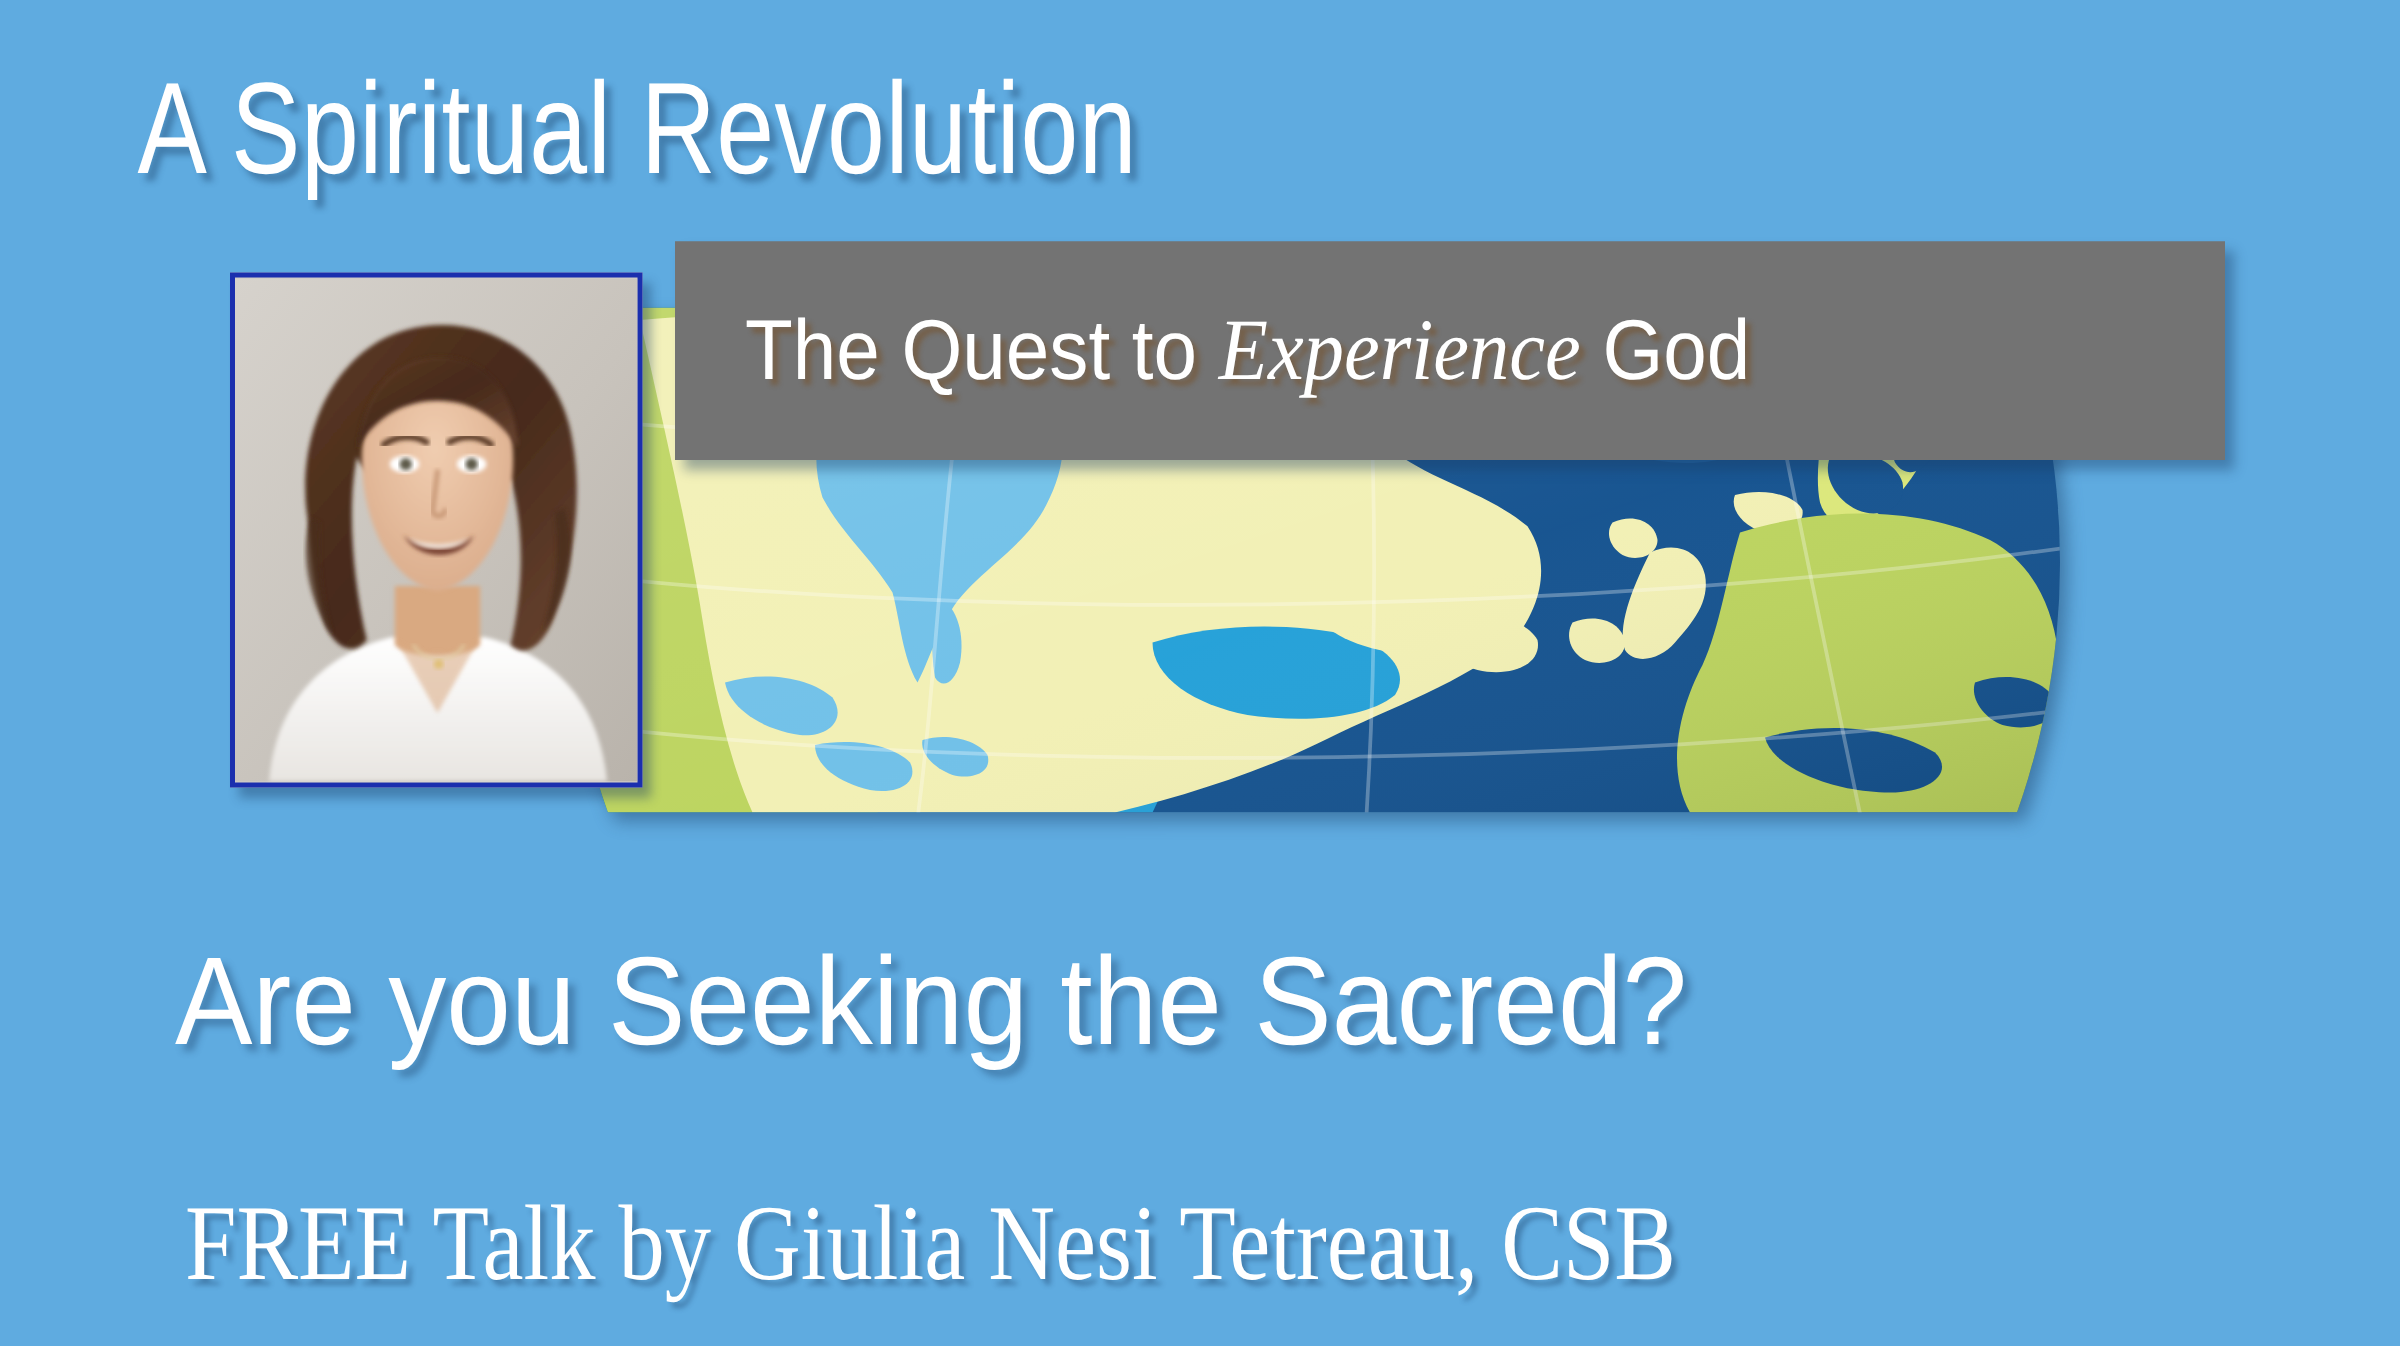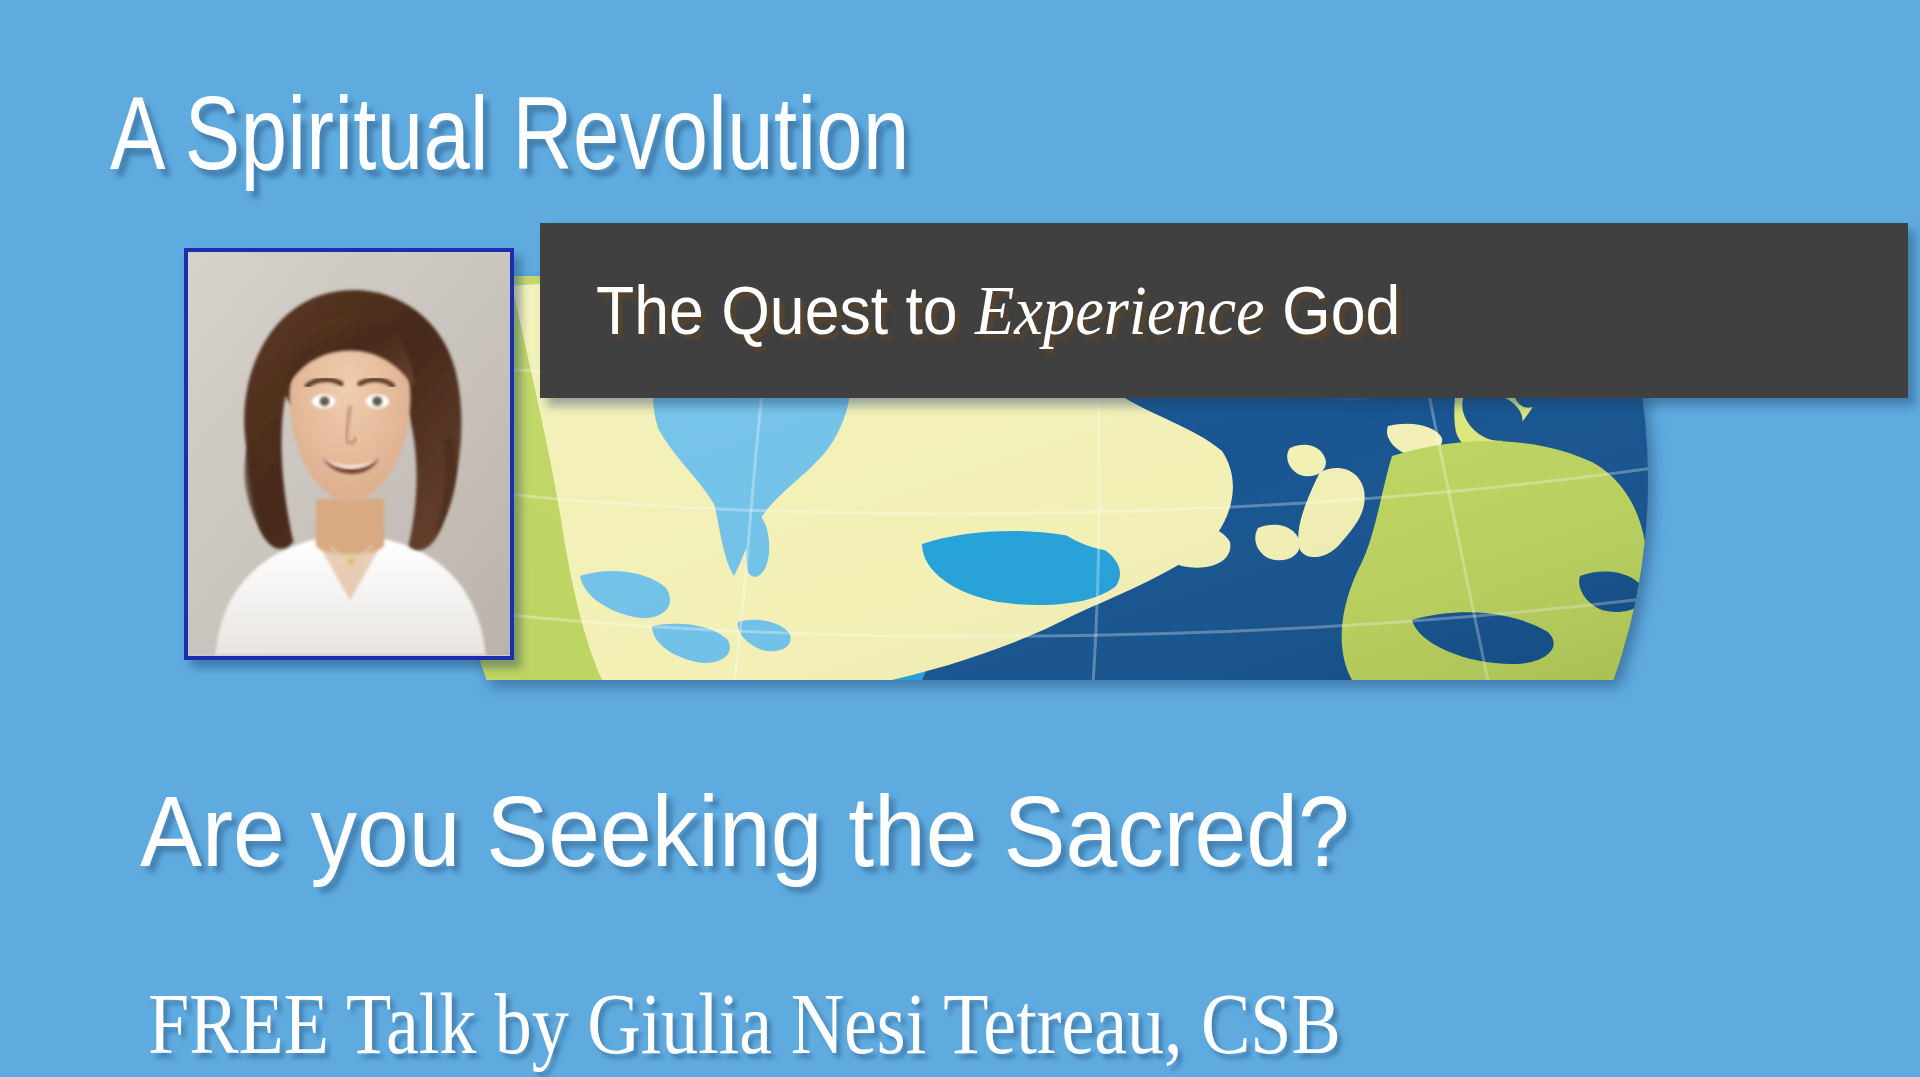--- a/index.html
+++ b/index.html
@@ -3,21 +3,21 @@
 <meta charset="utf-8">
 <style>
   * { margin:0; padding:0; box-sizing:border-box; }
   html, body { width:1920px; height:1077px; overflow:hidden; }
   body {
     background:#5FABE0;
     font-family:"Liberation Sans", sans-serif;
     position:relative;
   }
 
-  #slide { position:absolute; inset:0;margin-top:30px; }
+  #slide { position:absolute; inset:0; }
 
   
   .title {
     position:absolute;
     left:110px; top:48px;
     font-family:"Liberation Sans Narrow","Liberation Sans",sans-serif;
     font-size:104px;
     line-height:1.06;
     color:#FFFFFF;
     letter-spacing:0.5px;
@@ -46,22 +46,22 @@
     background:#cfcbc6;
     overflow:hidden;
     box-shadow:7px 8px 8px rgba(25,60,100,0.40);
   }
   .portrait svg { display:block; width:100%; height:100%; }
 
   
   .banner {
     position:absolute;
     left:540px; top:193px;
-    width:1368px; height:175px;
-    background:#404040;
+    width:1240px; height:175px;
+    background:#737373;
     box-shadow:7px 8px 9px rgba(25,60,100,0.40);
     display:flex; align-items:center;text-align:center;
   }
   .banner-text {
     margin-left:56px;
     font-family:"Liberation Sans Narrow","Liberation Sans",sans-serif;
     font-size:68px;
     color:#FFFFFF;
     white-space:nowrap;
     transform:scaleX(0.92);

